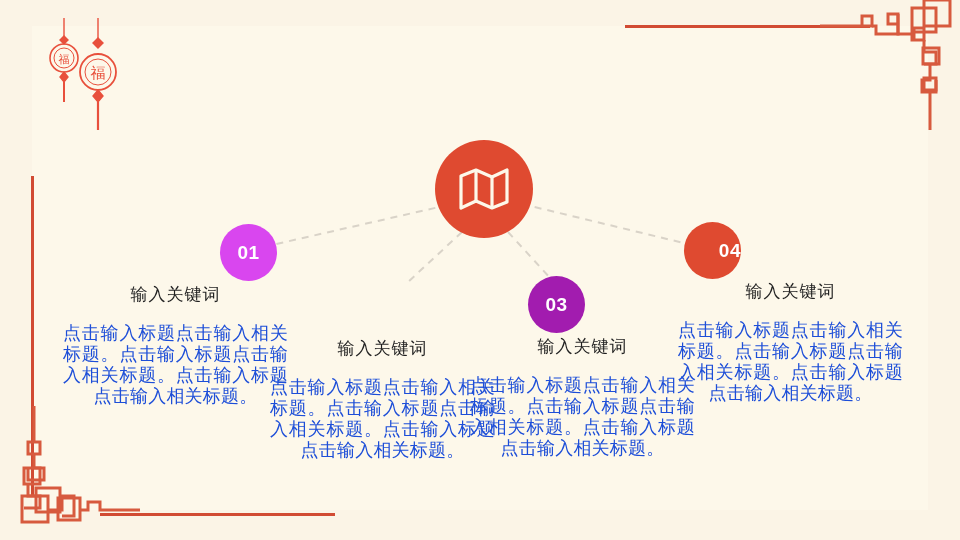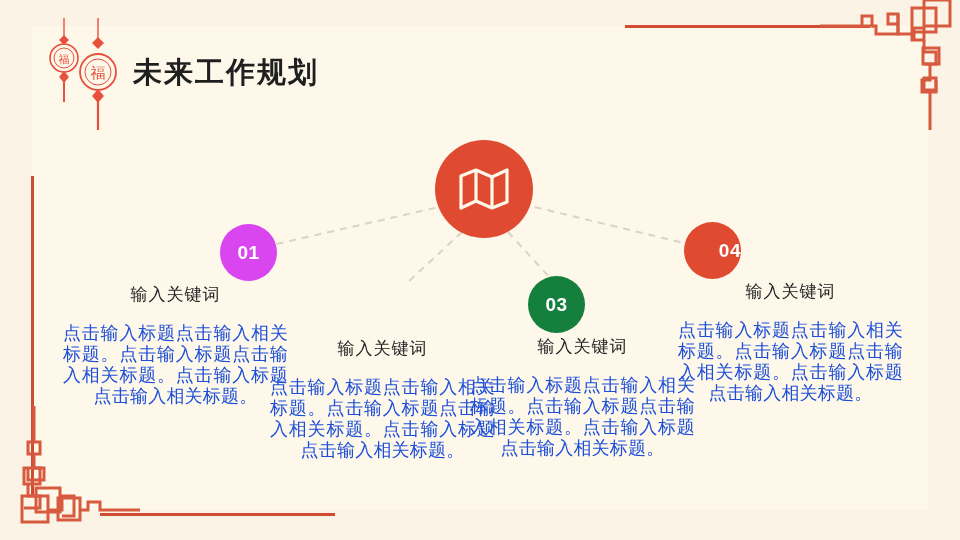--- a/index.html
+++ b/index.html
@@ -93,21 +93,21 @@
     display: flex;
     align-items: center;
     justify-content: center;
     color: #FFFFFF;
     font-weight: bold;
     font-size: 19px;
     letter-spacing: 0.5px;
   }
   .node-01 { left: 220px; top: 224px; width: 57px; height: 57px; background: #d946ef; }
   .node-02 { left: 376px; top: 279px; width: 57px; height: 57px; background: #DF4A30; }
-  .node-03 { left: 528px; top: 276px; width: 57px; height: 57px; background: #15803d; }
+  .node-03 { left: 528px; top: 276px; width: 57px; height: 57px; background: #a21caf; }
   .node-04 { left: 684px; top: 222px; width: 57px; height: 57px; background: #DF4A30; justify-content: flex-end; }
 
   
   .col {
     position: absolute;
     text-align: center;
   }
   .col-head {
     font-size: 17px;
     font-weight: normal;
@@ -192,21 +192,20 @@
         <path d="M60 20 l5 5 -5 5 -5 -5 z" fill="#E8503C"></path>
         <circle cx="60" cy="54" r="18" stroke-width="1.8"></circle>
         <circle cx="60" cy="54" r="13" stroke-width="1"></circle>
         <text x="60" y="60" font-size="15" fill="#E8503C" stroke="none" text-anchor="middle" font-family="'DejaVu Sans',sans-serif">福</text>
         <path d="M60 72 l5 6 -5 6 -5 -6 z" fill="#E8503C"></path>
         <path d="M60 84 V112" stroke-width="2.2"></path>
       </g>
     </svg>
   </div>
 
-  <div class="page-title">未来工作规划</div>
 
   <div class="diagram">
 
     <svg class="connectors" width="960" height="540">
       <g stroke="#D9D3C8" stroke-width="2" stroke-dasharray="7 6" fill="none">
         <line x1="448" y1="205" x2="272" y2="245"></line>
         <line x1="462" y1="232" x2="408" y2="282"></line>
         <line x1="508" y1="232" x2="552" y2="280"></line>
         <line x1="522" y1="204" x2="692" y2="245"></line>
       </g>

